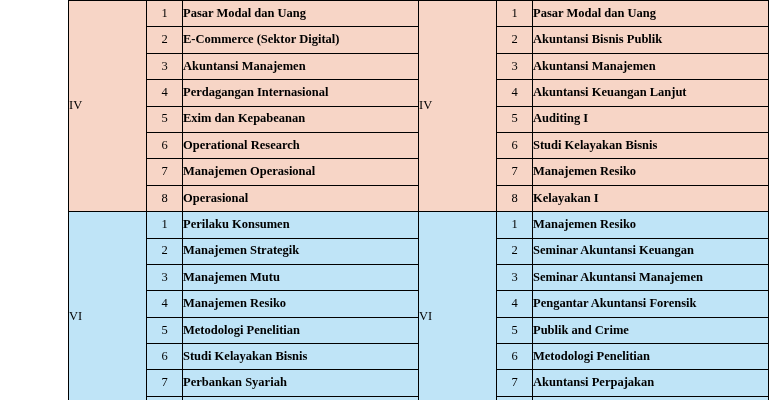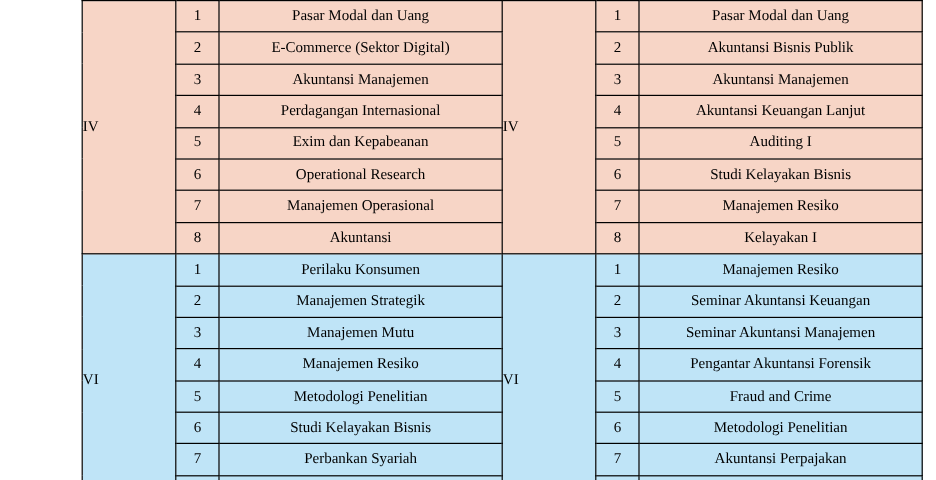--- a/index.html
+++ b/index.html
@@ -42,23 +42,24 @@
   col.c-name  { width: 236px; }
 
   td.sem {
     font-size: 13px;
   }
   td.num {
     text-align: center;
     font-size: 12.5px;
   }
   td.name {
-    text-align: center;
+    text-align: left;
     padding-left: 7px;
     font-size: 12.5px;
+    font-weight: bold;
   }
   
   .band-peach td { background: #f7d5c6; }
   .band-blue  td { background: #bfe4f7; }
   
   .edge-peach {
     position: absolute;
     top: 0;
     left: 69px;
     width: 0;
@@ -132,21 +133,21 @@
         <td class="name">Studi Kelayakan Bisnis</td>
       </tr>
       <tr class="band-peach">
         <td class="num">7</td>
         <td class="name">Manajemen Operasional</td>
         <td class="num">7</td>
         <td class="name">Manajemen Resiko</td>
       </tr>
       <tr class="band-peach">
         <td class="num">8</td>
-        <td class="name">Akuntansi</td>
+        <td class="name">Operasional</td>
         <td class="num">8</td>
         <td class="name">Kelayakan I</td>
       </tr>
 
       <tr class="band-blue">
         <td class="sem" rowspan="8">VI</td>
         <td class="num">1</td>
         <td class="name">Perilaku Konsumen</td>
         <td class="sem" rowspan="8">VI</td>
         <td class="num">1</td>
@@ -167,21 +168,21 @@
       <tr class="band-blue">
         <td class="num">4</td>
         <td class="name">Manajemen Resiko</td>
         <td class="num">4</td>
         <td class="name">Pengantar Akuntansi Forensik</td>
       </tr>
       <tr class="band-blue">
         <td class="num">5</td>
         <td class="name">Metodologi Penelitian</td>
         <td class="num">5</td>
-        <td class="name">Fraud and Crime</td>
+        <td class="name">Publik and Crime</td>
       </tr>
       <tr class="band-blue">
         <td class="num">6</td>
         <td class="name">Studi Kelayakan Bisnis</td>
         <td class="num">6</td>
         <td class="name">Metodologi Penelitian</td>
       </tr>
       <tr class="band-blue">
         <td class="num">7</td>
         <td class="name">Perbankan Syariah</td>

